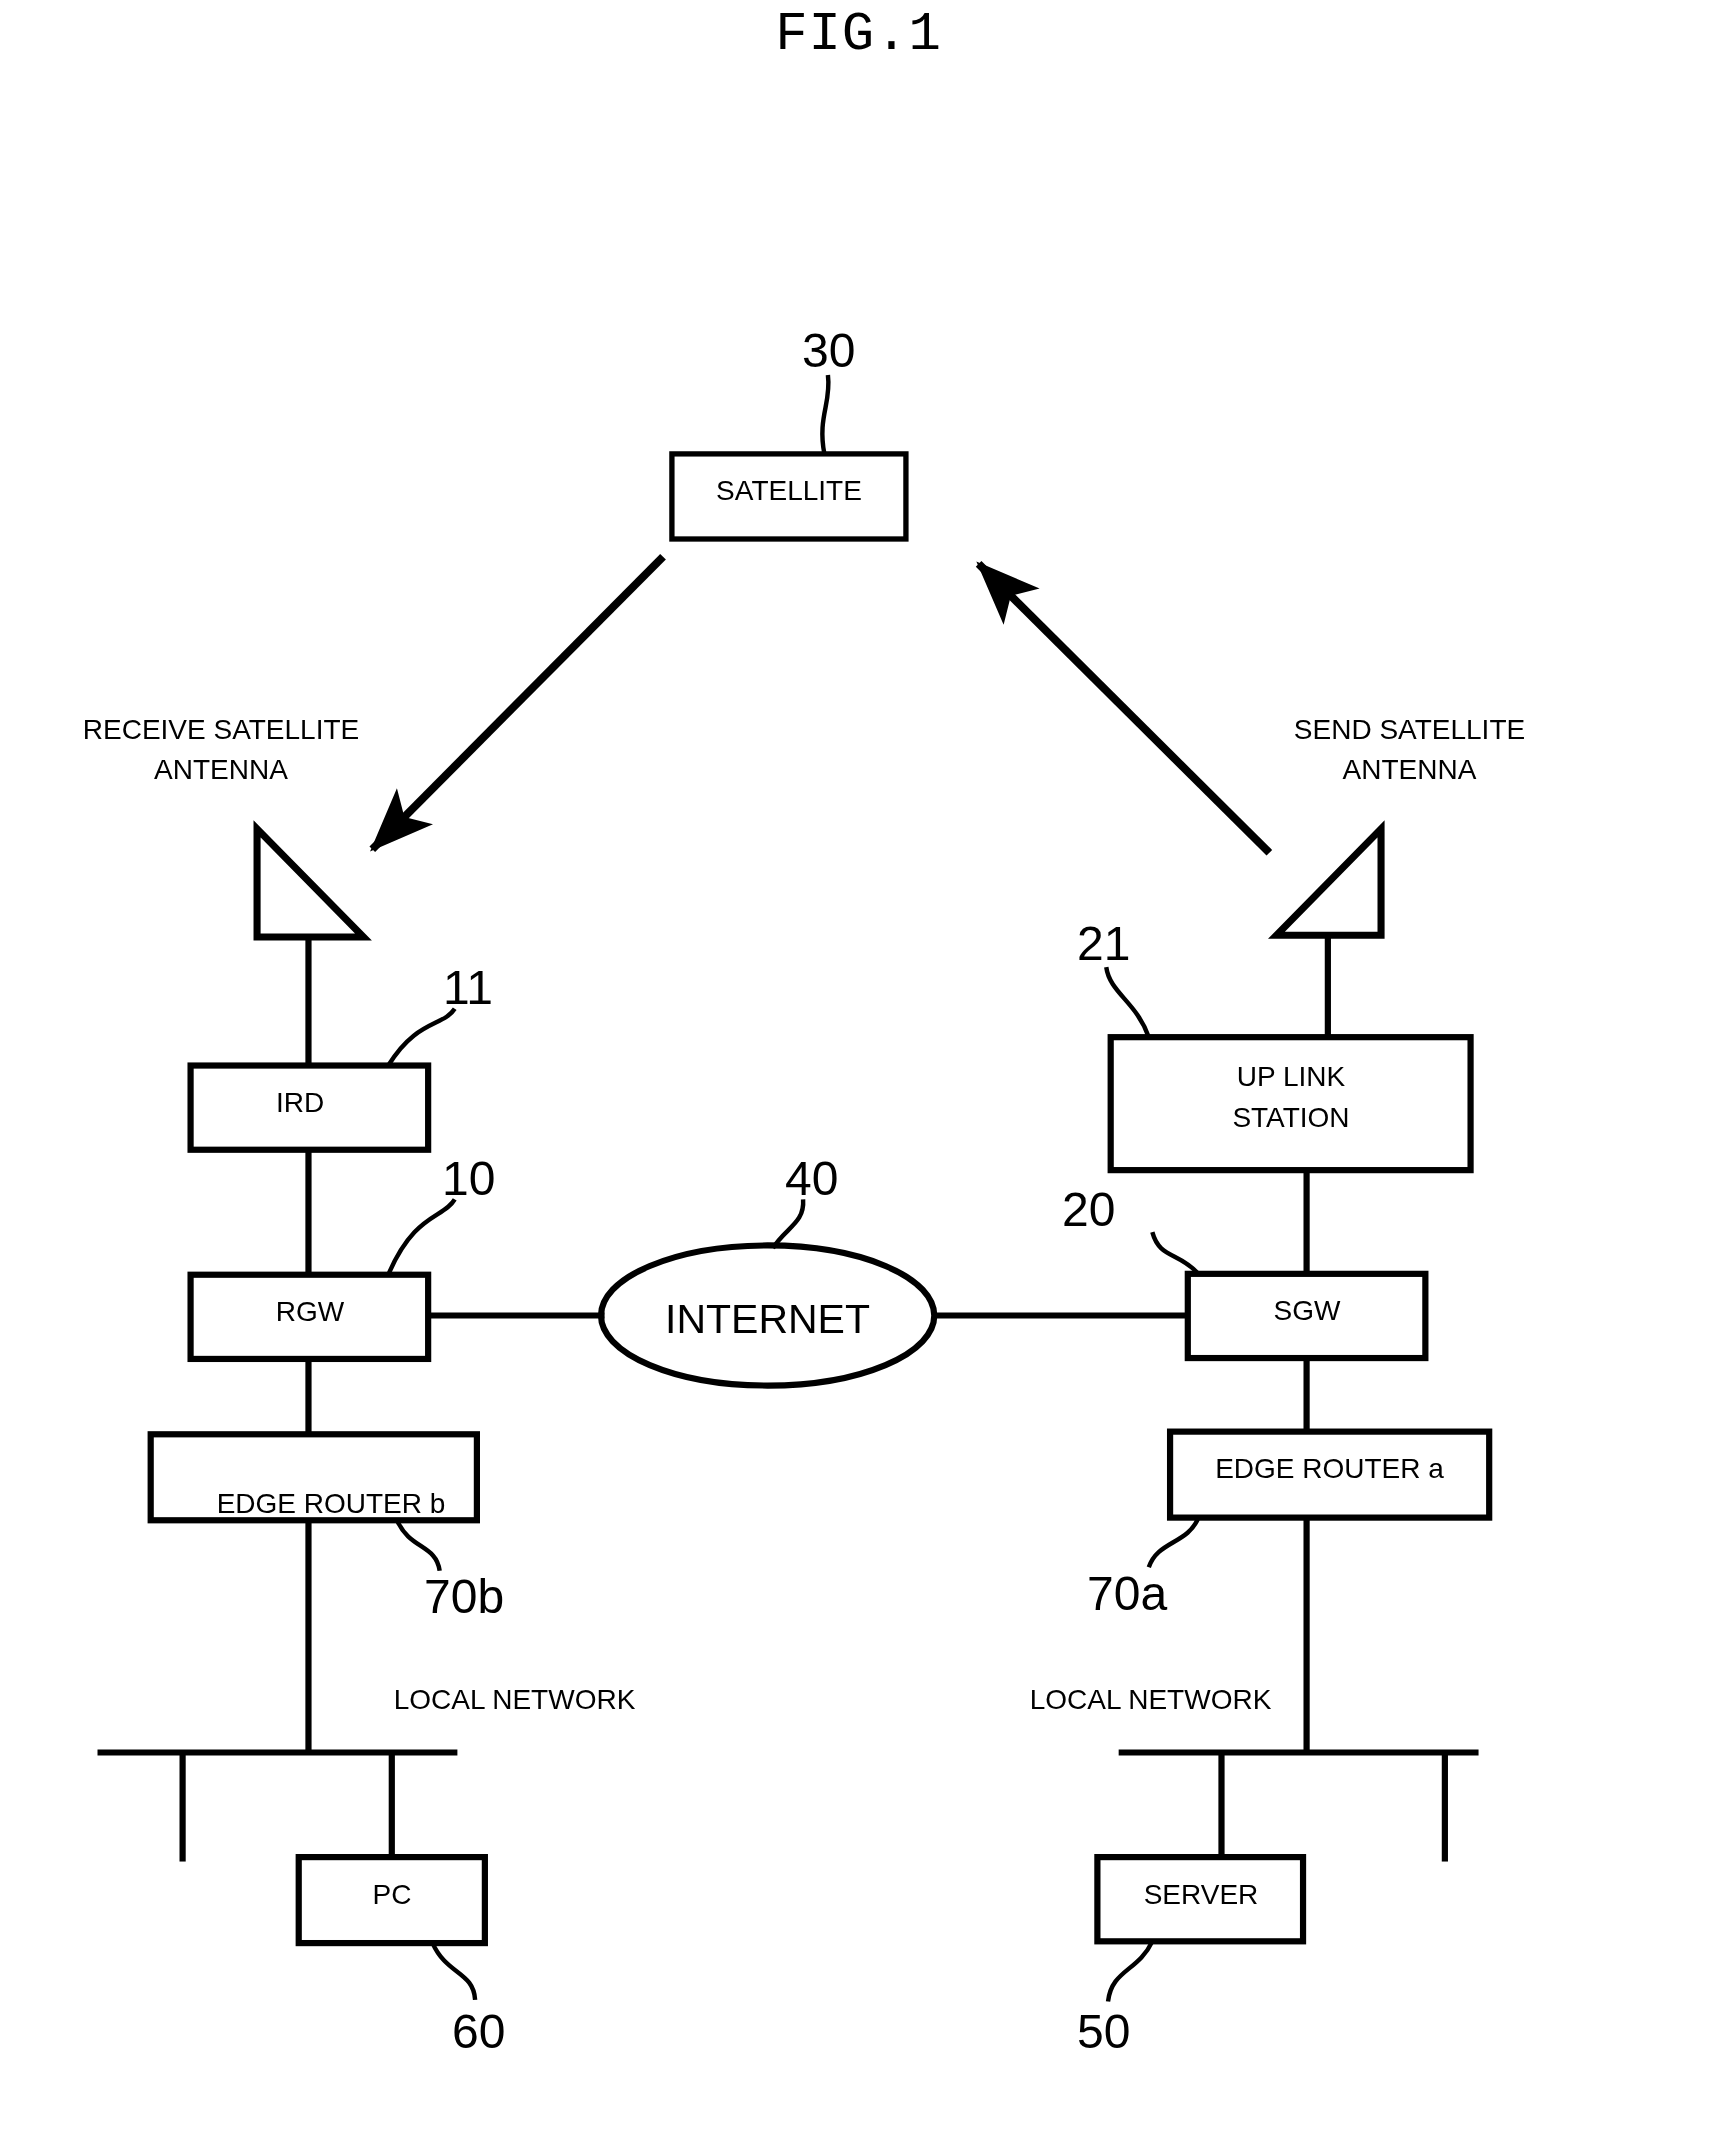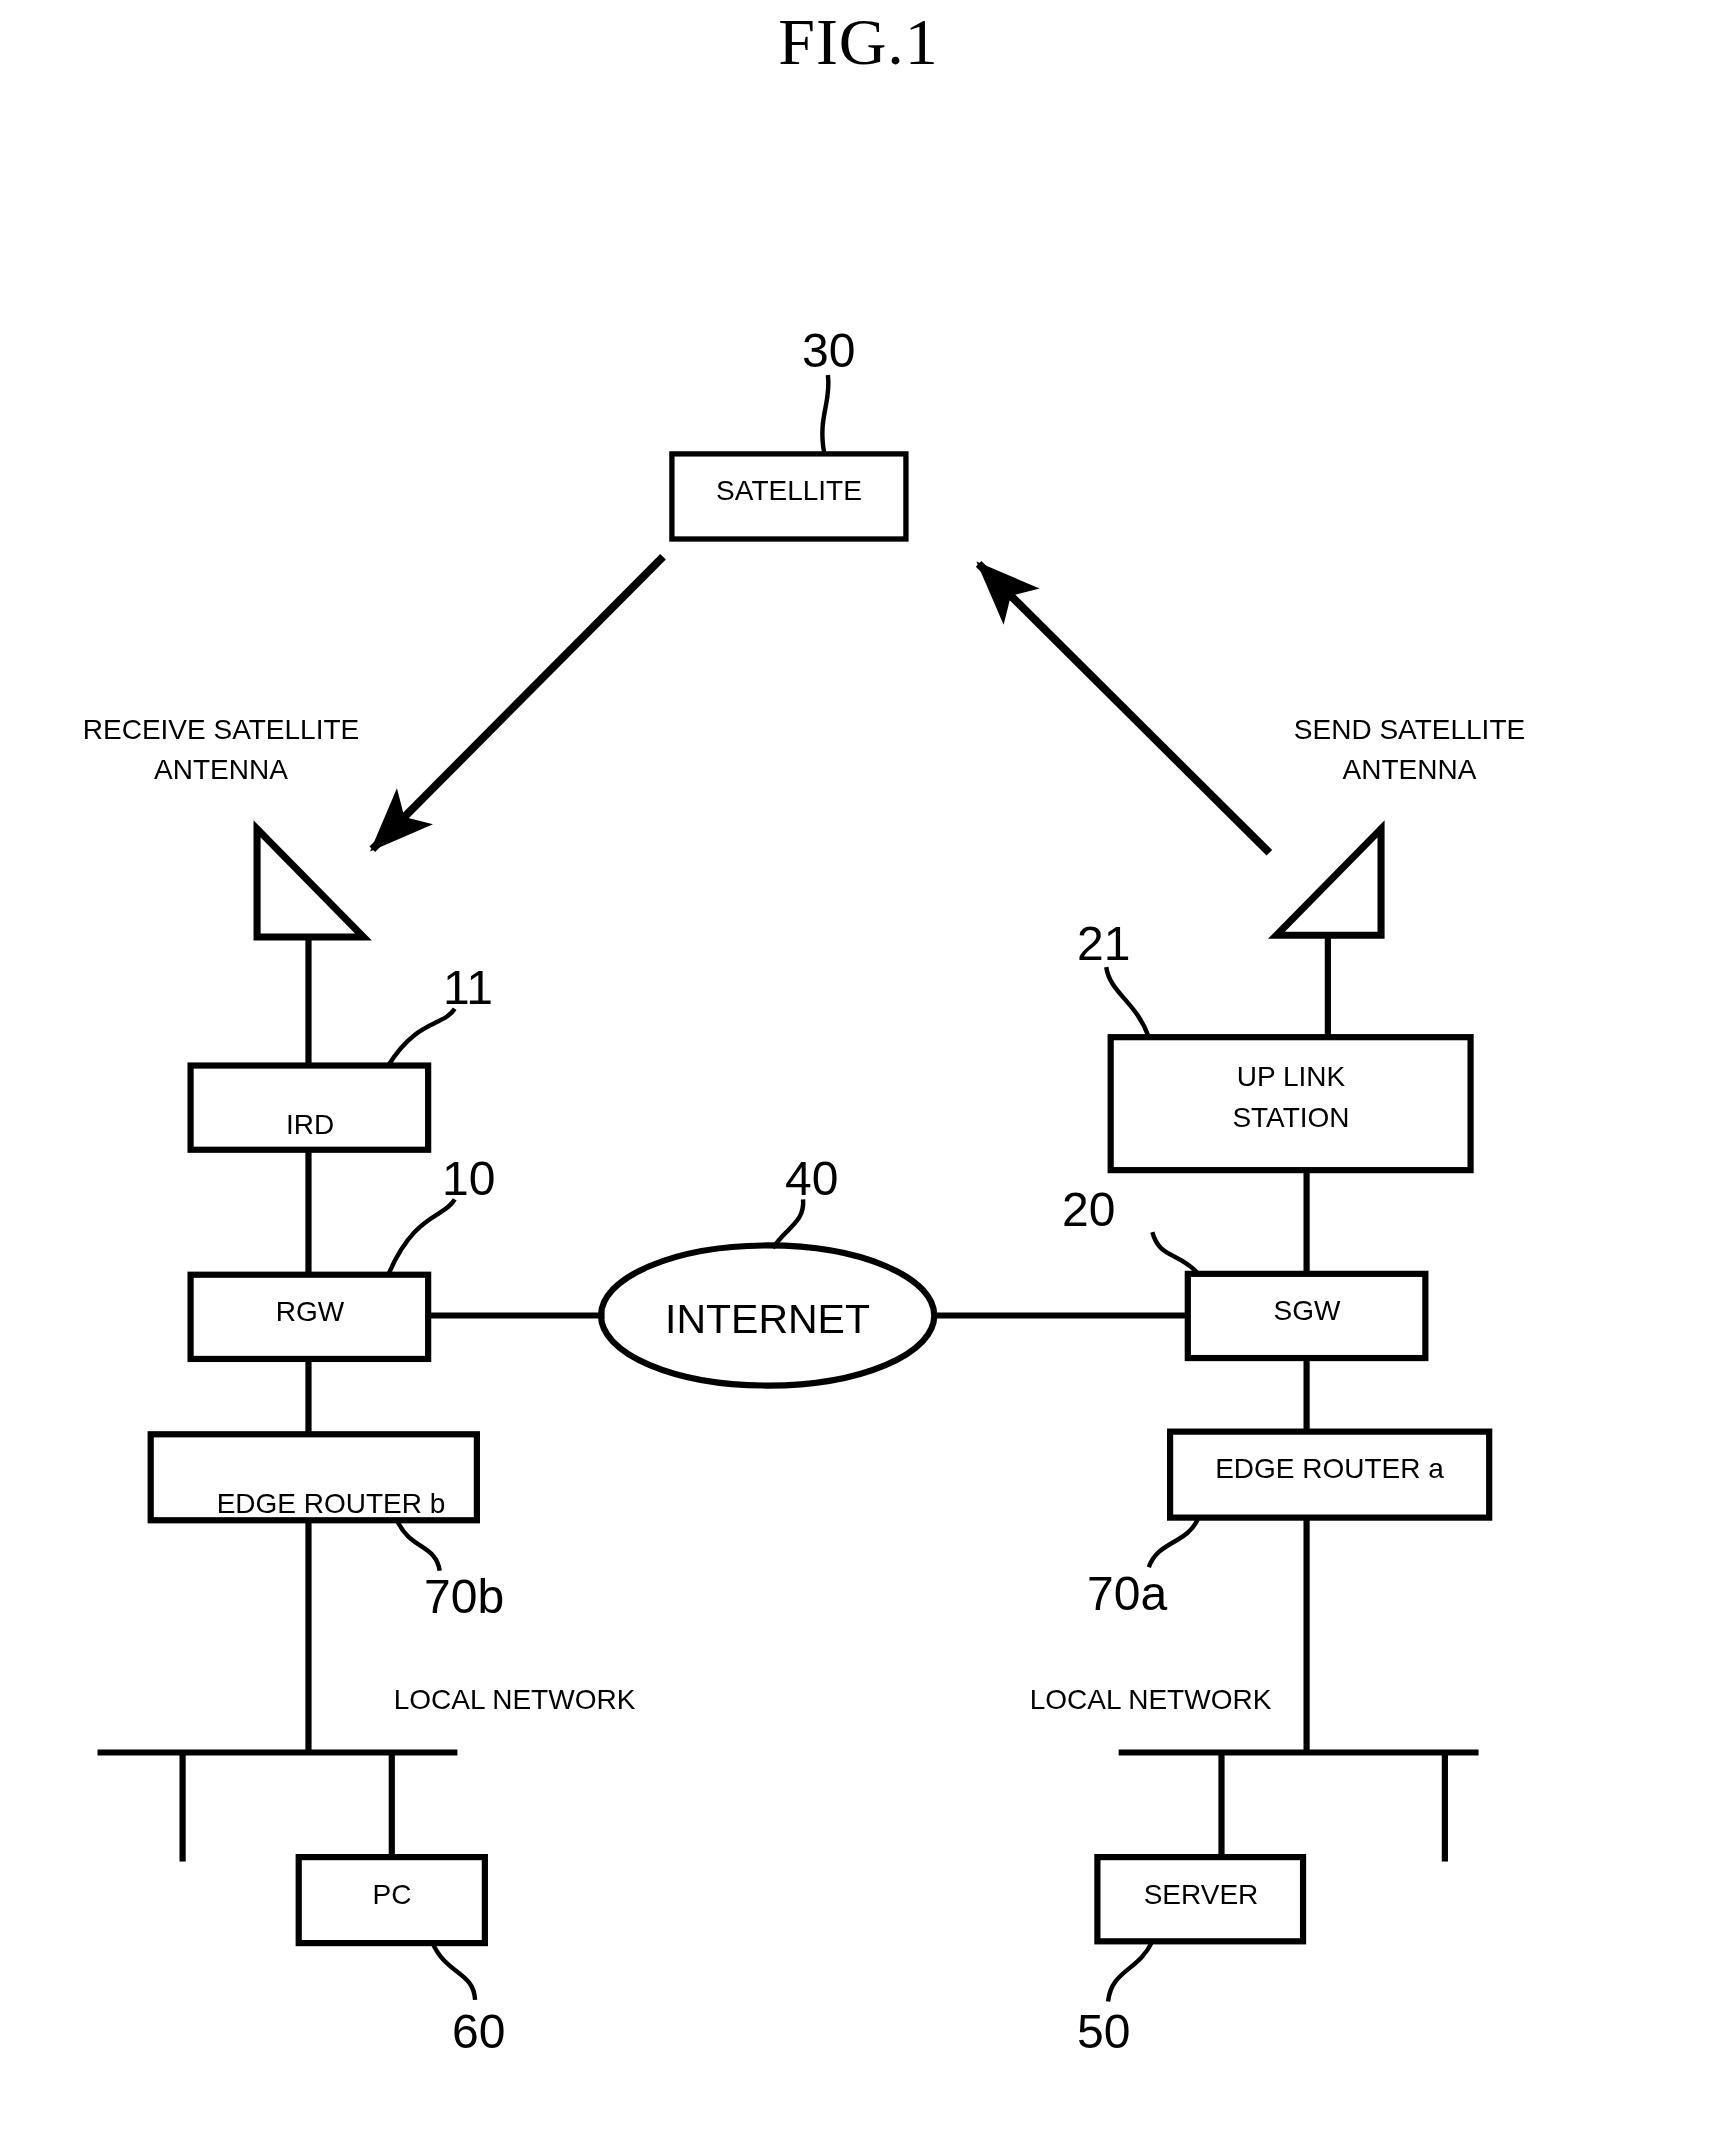--- a/index.html
+++ b/index.html
@@ -28,23 +28,23 @@
     width: 1717px;
     height: 2155px;
     display: block;
   }
   .fig-title {
     position: absolute;
     left: 0;
     top: 3.5px;
     width: 1717px;
     text-align: center;
-    font-size: 66px;
+    font-size: 54px;
     letter-spacing: 0.9px;
-    font-family: Liberation Serif, serif;
+    font-family: Liberation Mono, monospace;
   }
   
   .lbl {
     position: absolute;
     font-family: "Liberation Sans", sans-serif;
     white-space: pre;
     line-height: 1.08;
   }
   .box-label {
     font-size: 28px;
@@ -140,21 +140,21 @@
 
   <div class="lbl box-label" style="left:672px; top:476px; width:234px;">SATELLITE</div>
   <div class="lbl ref-num" style="left:802px; top:325px;">30</div>
 
   <div class="lbl caption" style="left:35px; top:715px; width:372px;">RECEIVE SATELLITE</div>
   <div class="lbl caption" style="left:35px; top:755px; width:372px;">ANTENNA</div>
 
   <div class="lbl caption" style="left:1232px; top:715px; width:355px;">SEND SATELLITE</div>
   <div class="lbl caption" style="left:1232px; top:755px; width:355px;">ANTENNA</div>
 
-  <div class="lbl box-label" style="left:191px; top:1088px; width:238px;margin-top:22px;">IRD</div>
+  <div class="lbl box-label" style="left:181px; top:1088px; width:238px;">IRD</div>
   <div class="lbl ref-num" style="left:443px; top:962px;">11</div>
 
   <div class="lbl box-label" style="left:191px; top:1297px; width:238px;">RGW</div>
   <div class="lbl ref-num" style="left:442px; top:1153px;">10</div>
 
   <div class="lbl node-text" style="left:601px; top:1297px; width:333px;">INTERNET</div>
   <div class="lbl ref-num" style="left:785px; top:1153px;">40</div>
 
   <div class="lbl box-label" style="left:1111px; top:1062px; width:360px;">UP LINK</div>
   <div class="lbl box-label" style="left:1111px; top:1103px; width:360px;">STATION</div>

